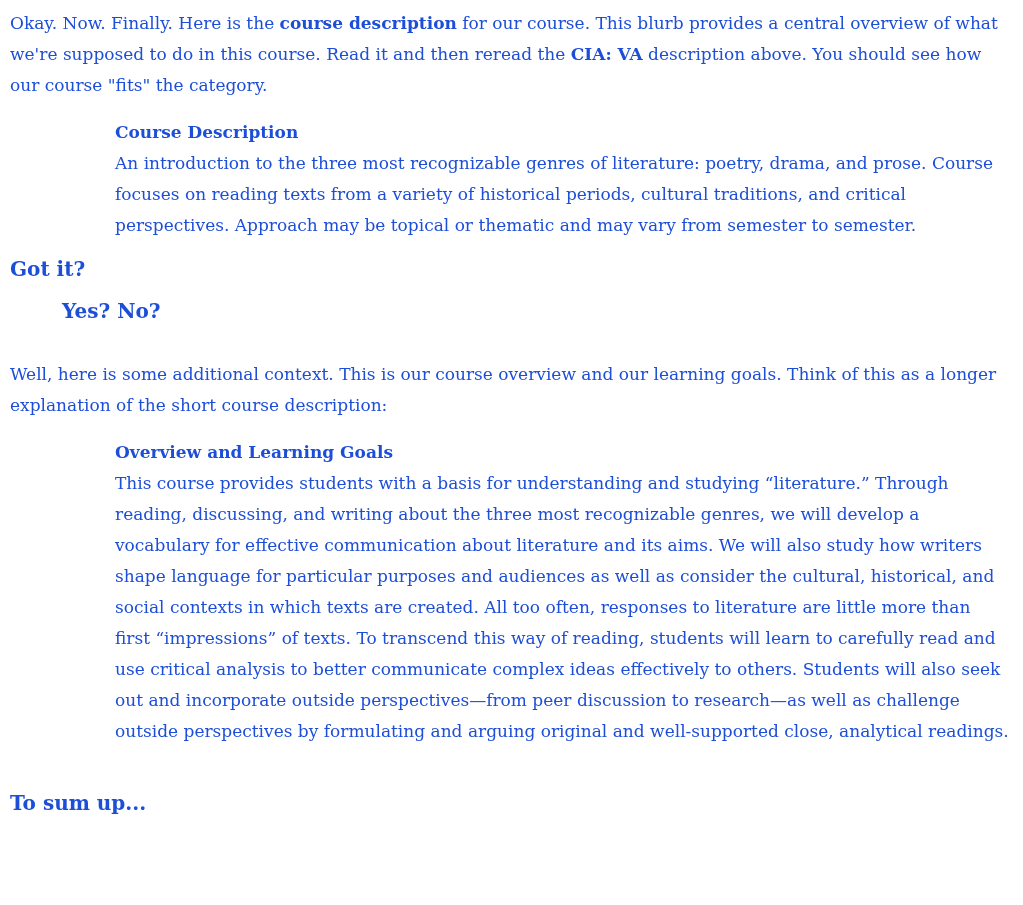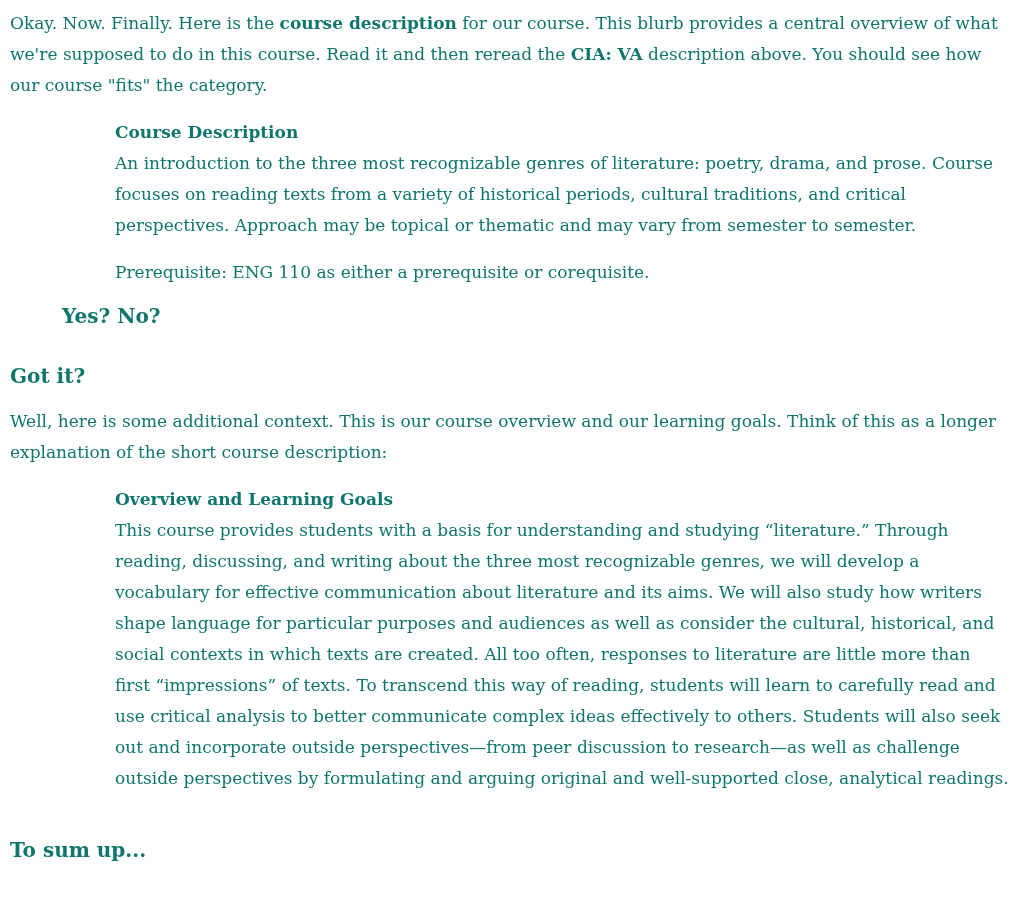--- a/index.html
+++ b/index.html
@@ -8,21 +8,21 @@
     background: #ffffff;
   }
   .page {
     width: 1023px;
     height: 905px;
     box-sizing: border-box;
     padding: 8px 13px 0 10px;
     font-family: "DejaVu Serif", "Liberation Serif", serif;
     font-size: 17px;
     line-height: 31px;
-    color: #0f766e;
+    color: #1d4ed8;
     overflow: hidden;
     background: #ffffff;
   }
   .para {
     margin: 0 0 16px 0;
   }
   .indent-block {
     margin-left: 105px;
   }
   .indent-block .para {
@@ -52,26 +52,25 @@
 </style>
 </head>
 <body>
 
 <div class="page">
 
   <p class="para"><span>Okay. Now. Finally. Here is the </span><strong>course description</strong><span> for our course. This blurb provides a central overview of what we're supposed to do in this course. Read it and then reread the </span><strong>CIA: VA</strong><span> description above. You should see how our course "fits" the category.</span></p>
 
   <div class="indent-block">
     <p class="para"><span class="block-heading">Course Description</span><br><span>An introduction to the three most recognizable genres of literature: poetry, drama, and prose. Course focuses on reading texts from a variety of historical periods, cultural traditions, and critical perspectives. Approach may be topical or thematic and may vary from semester to semester.</span></p>
-    <p class="para">Prerequisite: ENG 110 as either a prerequisite or corequisite.</p>
   </div>
 
+  <div class="section-heading">Got it?</div>
+
   <div class="section-heading sub">Yes? No?</div>
-
-  <div class="section-heading">Got it?</div>
 
   <p class="para">Well, here is some additional context. This is our course overview and our learning goals. Think of this as a longer explanation of the short course description:</p>
 
   <div class="indent-block">
     <p class="para"><span class="block-heading">Overview and Learning Goals</span><br><span>This course provides students with a basis for understanding and studying “literature.” Through reading, discussing, and writing about the three most recognizable genres, we will develop a vocabulary for effective communication about literature and its aims. We will also study how writers shape language for particular purposes and audiences as well as consider the cultural, historical, and social contexts in which texts are created. All too often, responses to literature are little more than first “impressions” of texts. To transcend this way of reading, students will learn to carefully read and use critical analysis to better communicate complex ideas effectively to others. Students will also seek out and incorporate outside perspectives—from peer discussion to research—as well as challenge outside perspectives by formulating and arguing original and well-supported close, analytical readings.</span></p>
   </div>
 
   <div class="section-heading last">To sum up...</div>
 
 </div>

